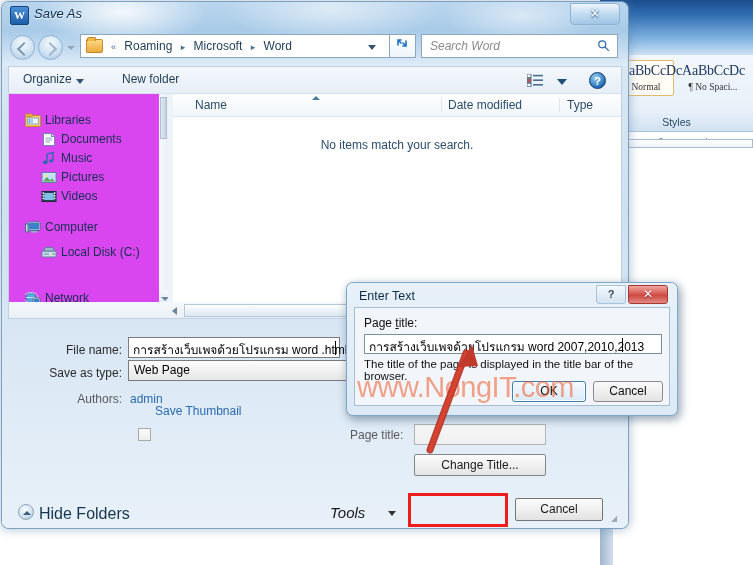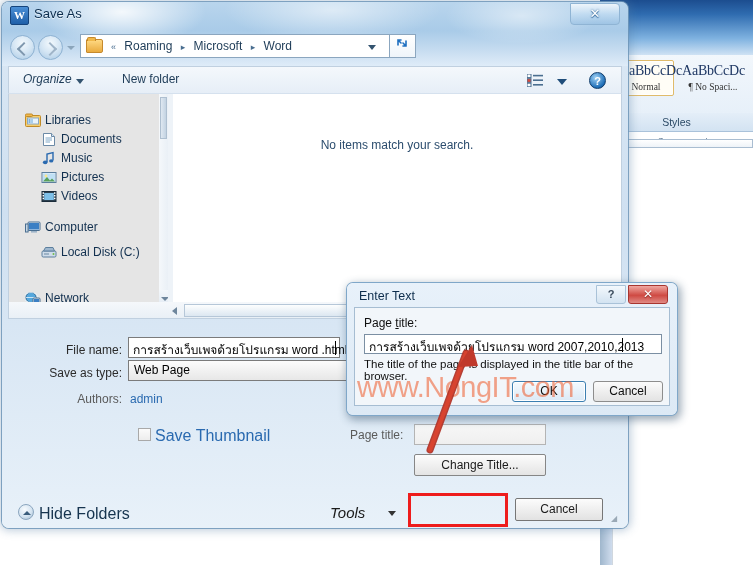--- a/index.html
+++ b/index.html
@@ -59,21 +59,21 @@
       linear-gradient(to bottom,#b9d5ed 0%,#a9cbe8 45%,#c6dcf0 75%,#dfecf8 100%);
   }
   #titlebar{position:absolute;left:0;top:0;width:626px;height:30px;}
   #word-icon{
     position:absolute;left:8px;top:4px;width:17px;height:17px;border-radius:2px;
     background:linear-gradient(to bottom,#4a8fd6,#1f5fa8);border:1px solid #15447c;
     color:#fff;font-weight:bold;font-size:11px;text-align:center;line-height:16px;
     font-family:"Liberation Serif",serif;
   }
   #saveas-title{position:absolute;left:32px;top:4px;font-size:13px;color:#0b2d4e;
-    text-shadow:0 1px 1px rgba(255,255,255,.9);}
+    text-shadow:0 1px 1px rgba(255,255,255,.9);font-style:italic;}
   #btn-close{
     position:absolute;left:568px;top:1px;width:50px;height:22px;border-radius:0 4px 4px 4px;
     background:linear-gradient(to bottom,rgba(255,255,255,.75),rgba(200,225,245,.55) 50%,rgba(150,190,225,.6));
     border:1px solid #8fb4d4;box-sizing:border-box;
     color:#fff;font-size:13px;font-weight:bold;text-align:center;line-height:20px;
     text-shadow:0 0 2px #2d5f91,0 1px 1px #3d73a8;
   }
 
   
   #navrow{position:absolute;left:0;top:30px;width:626px;height:32px;padding-left:21px;}
@@ -105,36 +105,36 @@
   #searchbox{position:absolute;left:419px;top:2px;width:197px;height:24px;
     background:#fff;border:1px solid #8ba6bf;box-sizing:border-box;}
   #search-ph{position:absolute;left:8px;top:4px;font-size:12px;color:#8a8a8a;font-style:italic;}
   #search-icon{position:absolute;right:7px;top:4px;width:13px;height:13px;}
 
   
   #toolbar{position:absolute;left:6px;top:64px;width:614px;height:27px;
     background:linear-gradient(to bottom,#f4f8fc,#e6eef7);border:1px solid #c0d0e0;
     border-bottom:none;box-sizing:border-box;}
   .tb-item{position:absolute;top:5px;font-size:12px;color:#1d3b57;}
-  #tb-organize{left:14px;font-style:italic;}
+  #tb-organize{left:14px;}
   #tb-org-arrow{position:absolute;left:67px;top:12px;width:0;height:0;
     border-left:4px solid transparent;border-right:4px solid transparent;border-top:5px solid #33536f;}
   #tb-newfolder{left:113px;}
   #tb-view{position:absolute;left:518px;top:7px;width:16px;height:13px;}
   #tb-view-arrow{position:absolute;left:548px;top:12px;width:0;height:0;
     border-left:5px solid transparent;border-right:5px solid transparent;border-top:6px solid #1f4d7a;}
   #tb-help{position:absolute;left:580px;top:5px;width:17px;height:17px;border-radius:50%;
     background:radial-gradient(circle at 38% 32%,#9fd1f5,#1f6fb8 70%,#144a81);
     color:#fff;font-size:11px;font-weight:bold;text-align:center;line-height:17px;
     border:1px solid #0f3c6b;box-sizing:border-box;}
 
   
   #panes{position:absolute;left:6px;top:91px;width:614px;height:216px;
     border:1px solid #c0d0e0;border-top:1px solid #d5e1ee;box-sizing:border-box;background:#fff;}
-  #navpane{position:absolute;left:0;top:0;width:159px;height:214px;background:#e5e5e5;overflow:hidden;}
+  #navpane{position:absolute;left:0;top:0;width:159px;height:214px;background:#d946ef;overflow:hidden;}
   #navpane-scroll{position:absolute;left:150px;top:0;width:9px;height:214px;
     background:linear-gradient(to right,#f5f8fb,#eaf0f6);}
   #navpane-thumb{position:absolute;left:151px;top:3px;width:7px;height:42px;
     background:linear-gradient(to right,#dfe8f1,#c3d3e2);border:1px solid #aebfd0;box-sizing:border-box;}
   .navitem{position:absolute;left:0;width:150px;height:19px;font-size:12px;color:#12304f;}
   .navitem .ico{position:absolute;left:0;top:2px;width:16px;height:15px;}
   .navitem .lbl{position:absolute;top:2px;}
   .navitem.lvl0 .ico{left:16px;} .navitem.lvl0 .lbl{left:36px;}
   .navitem.lvl1 .ico{left:32px;} .navitem.lvl1 .lbl{left:52px;}
   #navpane-dn{position:absolute;left:150px;top:196px;width:9px;height:17px;
@@ -172,21 +172,21 @@
   #val-authors{position:absolute;left:128px;top:390px;font-size:12px;color:#2a6ab0;}
   #fld-filename{position:absolute;left:126px;top:335px;width:212px;height:21px;
     background:#fff;border:1px solid #7b7b7b;box-sizing:border-box;}
   #fld-filename-text{position:absolute;left:4px;top:2px;font-size:12px;color:#000;white-space:nowrap;}
   #fld-filename-caret{position:absolute;right:3px;top:3px;width:1px;height:14px;background:#000;}
   #fld-savetype{position:absolute;left:126px;top:358px;width:330px;height:21px;
     background:linear-gradient(to bottom,#fcfcfc,#e7e7e7);border:1px solid #7b7b7b;box-sizing:border-box;}
   #fld-savetype-text{position:absolute;left:5px;top:2px;font-size:12px;color:#000;}
   #chk-thumb{position:absolute;left:136px;top:426px;width:13px;height:13px;
     background:linear-gradient(to bottom,#fbfbfb,#ededed);border:1px solid #a9a9a9;box-sizing:border-box;}
-  #lbl-thumb{position:absolute;left:153px;top:425px;font-size:16px;color:#2a6ab0;}
+  #lbl-thumb{position:absolute;left:153px;top:402px;font-size:12px;color:#2a6ab0;}
 
   #lbl-pagetitle{position:absolute;left:348px;top:426px;font-size:12px;color:#5a5a5a;}
   #fld-pagetitle{position:absolute;left:412px;top:422px;width:132px;height:21px;
     background:linear-gradient(to bottom,#f7f7f7,#efefef);border:1px solid #b4b4b4;box-sizing:border-box;}
   #btn-changetitle{position:absolute;left:412px;top:452px;width:132px;height:22px;
     background:linear-gradient(to bottom,#fcfcfc,#e4e4e4);border:1px solid #868686;border-radius:2px;
     box-sizing:border-box;font-size:12px;color:#1b1b1b;text-align:center;line-height:20px;}
 
   #hidefolders-ico{position:absolute;left:16px;top:502px;width:16px;height:16px;border-radius:50%;
     background:radial-gradient(circle at 40% 32%,#f7fbfe,#d5e4f1 55%,#9fb9cf);
@@ -304,20 +304,27 @@
       <div id="addr-chev"></div>
     </div>
 
     <div id="refresh-btn">
       <svg width="16" height="14" viewBox="0 0 16 14">
         <path d="M3 9 L3 4 L6 4 M3 4 L6 7" stroke="#1d6fc0" stroke-width="1.6" fill="none" stroke-linecap="round"></path>
         <path d="M11 5 L11 10 L8 10 M11 10 L8 7" stroke="#1d6fc0" stroke-width="1.6" fill="none" stroke-linecap="round"></path>
       </svg>
     </div>
 
+    <div id="searchbox">
+      <div id="search-ph">Search Word</div>
+      <svg id="search-icon" viewBox="0 0 16 16">
+        <circle cx="6.5" cy="6.5" r="4.3" stroke="#2a6ab0" stroke-width="1.5" fill="none"></circle>
+        <line x1="9.7" y1="9.7" x2="14" y2="14" stroke="#2a6ab0" stroke-width="1.7" stroke-linecap="round"></line>
+      </svg>
+    </div>
   </div>
 
   <div id="toolbar">
     <div class="tb-item" id="tb-organize">Organize</div>
     <div id="tb-org-arrow"></div>
     <div class="tb-item" id="tb-newfolder">New folder</div>
     <svg id="tb-view" viewBox="0 0 16 13">
       <rect x="0" y="0" width="4" height="3.6" fill="#fff" stroke="#4a6e90" stroke-width="1"></rect>
       <rect x="0" y="4.7" width="4" height="3.6" fill="#d94a3d" stroke="#4a6e90" stroke-width="1"></rect>
       <rect x="0" y="9.2" width="4" height="3.6" fill="#fff" stroke="#4a6e90" stroke-width="1"></rect>
@@ -419,20 +426,28 @@
       </div>
 
       <div id="navpane-scroll"></div>
       <div id="navpane-thumb"></div>
       <div id="navpane-dn"></div>
     </div>
 
     <div id="splitter"></div>
 
     <div id="listpane">
+      <div id="colheader">
+        <div class="colh" style="left:22px">Name</div>
+        <div id="sort-arrow"></div>
+        <div class="coldiv" style="left:268px"></div>
+        <div class="colh" style="left:275px">Date modified</div>
+        <div class="coldiv" style="left:386px"></div>
+        <div class="colh" style="left:394px">Type</div>
+      </div>
       <div id="empty-msg">No items match your search.</div>
     </div>
   </div>
 
   <div id="hscroll"></div>
   <div id="hscroll-left"></div>
   <div id="hscroll-thumb"></div>
   <div id="hscroll-grip">⦀</div>
 
   <div id="formarea"></div>

